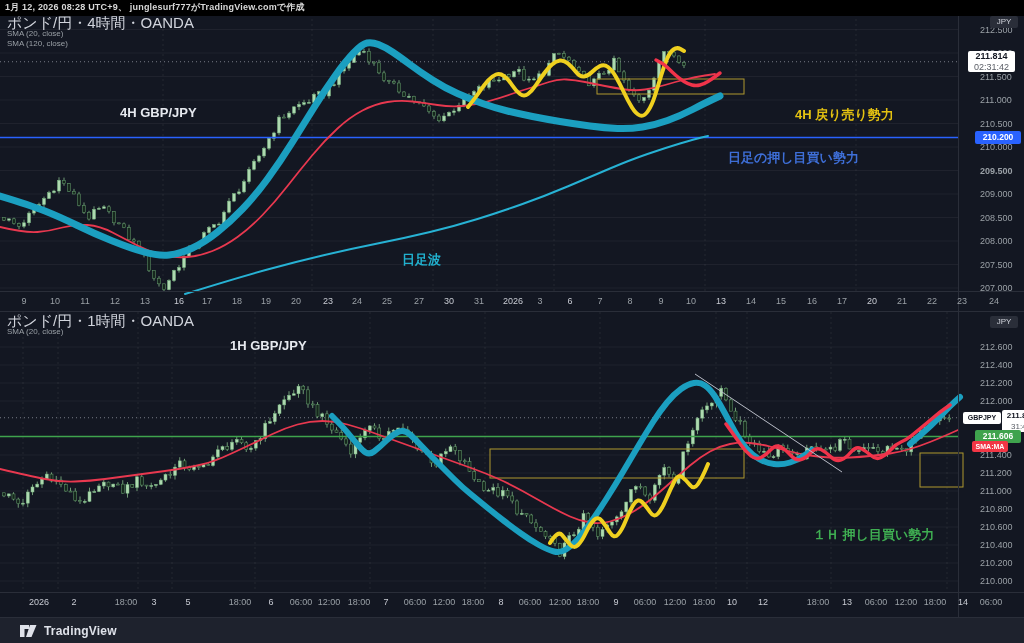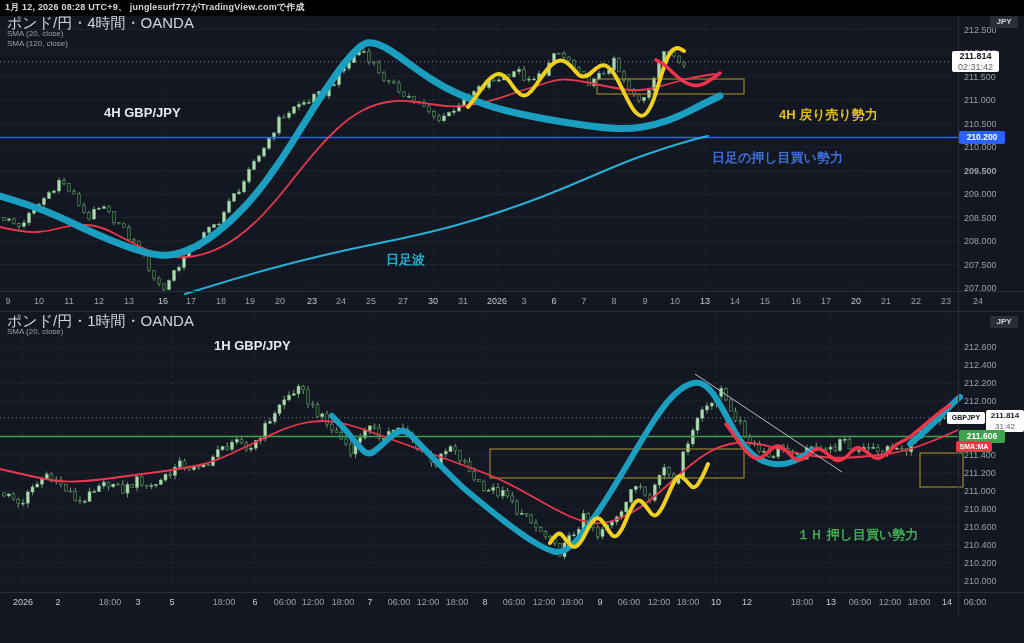--- a/index.html
+++ b/index.html
@@ -2,26 +2,26 @@
 <html><head>
 <meta charset="utf-8">
 <style>
   html,body{margin:0;padding:0;background:#000;}
   body{width:1024px;height:643px;overflow:hidden;position:relative;
        font-family:"Liberation Sans","DejaVu Sans",sans-serif;}
   .stage{position:absolute;left:0;top:0;width:1024px;height:643px;background:#131722;}
   .topbar{position:absolute;left:0;top:0;width:1024px;height:16px;background:#000;z-index:30;}
   .topbar span{position:absolute;left:5px;top:1px;font-size:9px;font-weight:700;color:#d8d8d8;letter-spacing:.2px;}
   svg#chart-svg{position:absolute;left:0;top:13px;z-index:1;}
-  .layer{position:absolute;left:0;top:0;width:974px;height:643px;z-index:5;pointer-events:none;}
+  .layer{position:absolute;left:16px;top:0;width:974px;height:643px;z-index:5;pointer-events:none;}
   .legend{position:absolute;z-index:6;}
   .legend .l1{font-size:15px;color:#d1d4dc;line-height:12px;}
   .legend .l2{font-size:8px;color:#9aa0a6;line-height:10px;}
   .badge{position:absolute;width:28px;height:12px;background:#2a2e39;color:#d1d4dc;
-         font-size:8px;font-weight:700;text-align:center;line-height:12px;border-radius:2px;z-index:6;}
+         font-size:8px;font-weight:400;text-align:center;line-height:12px;border-radius:2px;z-index:6;}
   .tick{position:absolute;font-size:9px;color:#9aa0a6;z-index:4;white-space:nowrap;}
   .tick.major{color:#c8cbd3;}
   .ptick{position:absolute;left:964px;font-size:9px;color:#9aa0a6;z-index:4;}
   .tag{position:absolute;z-index:7;border-radius:2px;overflow:hidden;}
   .anno{position:absolute;z-index:8;font-weight:700;white-space:nowrap;}
   .footer{position:absolute;left:0;top:617px;width:1024px;height:26px;background:#1e222d;
           border-top:1px solid #2a2e39;z-index:30;}
   .tvlogo{position:absolute;left:20px;top:5px;display:flex;align-items:center;gap:7px;cursor:pointer;}
   .tvlogo span{font-size:12px;font-weight:700;color:#dfe2ea;letter-spacing:.2px;}
 </style>
@@ -901,13 +901,22 @@
     </div>
   <div class="layer" id="annotations-layer">
       <div class="anno" style="left: 104px; top: 105px; color: rgb(230, 233, 239); font-size: 13px;">4H GBP/JPY</div>
       <div class="anno" style="left: 779px; top: 106px; color: rgb(227, 193, 17); font-size: 13px;">4H 戻り売り勢力</div>
       <div class="anno" style="left: 712px; top: 149px; color: rgb(62, 111, 216); font-size: 13px;">日足の押し目買い勢力</div>
       <div class="anno" style="left: 386px; top: 251px; color: rgb(33, 177, 207); font-size: 13px;">日足波</div>
       <div class="anno" style="left: 214px; top: 338px; color: rgb(230, 233, 239); font-size: 13px;">1H GBP/JPY</div>
       <div class="anno" style="left: 797px; top: 526px; color: rgb(63, 175, 82); font-size: 13px;">１Ｈ 押し目買い勢力</div>
     </div>
 
+  <div class="footer">
+    <div class="tvlogo">
+      <svg width="17" height="15" viewBox="0 0 17 15">
+        <path d="M0 2 h9 v4 h-4.5 v8 h-4.5 z" fill="#dfe2ea"></path>
+        <path d="M10 2 h6.5 l-5 12 h-5.5 z" fill="#dfe2ea"></path>
+      </svg>
+      <span>TradingView</span>
+    </div>
+  </div>
 </div>
 
 </body></html>

